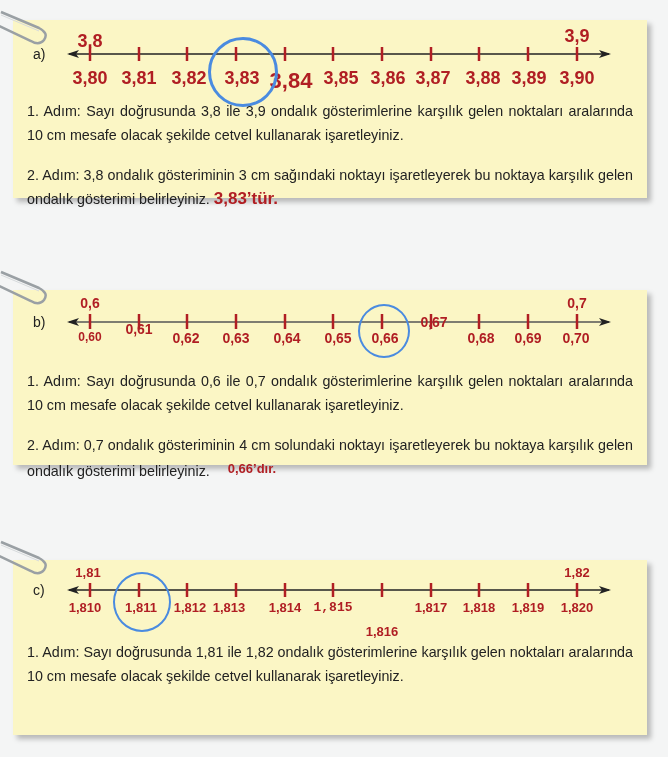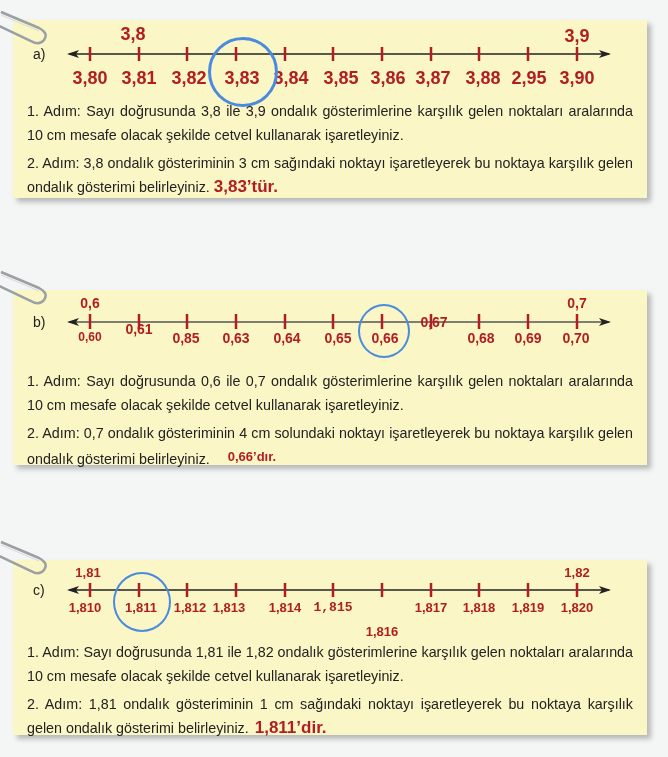--- a/index.html
+++ b/index.html
@@ -32,21 +32,21 @@
   }
   .end-label {
     position:absolute; color:#b01e23; font-weight:bold; transform:translateX(-50%); white-space:nowrap;
   }
   .circle {
     position:absolute; border:3px solid #4a8be0; border-radius:50%; box-sizing:border-box;
   }
   .circle.thin { border-width:2px; }
   .steps { position:absolute; left:14px; width:606px; color:#222; font-size:14.3px; line-height:24px; }
   .steps p { margin:0; text-align:justify; text-align-last:left; }
-  .steps p + p { margin-top:4px; }
+  .steps p + p { margin-top:16px; }
   .answer { color:#b01e23; font-weight:bold; margin-left:4px; }
 </style>
 </head>
 <body>
 
 <div class="top-strip"></div>
 
 <div class="panel" style="top:20px;height:178px;">
   <svg class="clip" style="top:-14px;" viewBox="0 0 62 40">
     <path d="M2 6 L40 22 Q50 27 45 34 Q40 40 32 35 L0 20" fill="none" stroke="#9aa0a4" stroke-width="2.5"></path>
@@ -66,32 +66,32 @@
           <line x1="223" y1="27" x2="223" y2="41"></line>
         <line x1="272" y1="27" x2="272" y2="41"></line>
           <line x1="320" y1="27" x2="320" y2="41"></line>
         <line x1="369" y1="27" x2="369" y2="41"></line>
           <line x1="418" y1="27" x2="418" y2="41"></line>
         <line x1="466" y1="27" x2="466" y2="41"></line>
           <line x1="515" y1="27" x2="515" y2="41"></line>
         <line x1="564" y1="27" x2="564" y2="41"></line>
       </g>
     </svg>
-    <span class="end-label" style="left:77px;top:4px;font-size:18px;margin-left:43px;">3,8</span>
+    <span class="end-label" style="left:77px;top:11px;font-size:18px;">3,8</span>
     <span class="end-label" style="left:564px;top:6px;font-size:18px;">3,9</span>
     <span class="tick-label" style="left:77px;top:48px;font-size:18px;">3,80</span>
     <span class="tick-label" style="left:126px;top:48px;font-size:18px;">3,81</span>
     <span class="tick-label" style="left:176px;top:48px;font-size:18px;">3,82</span>
     <span class="tick-label" style="left:229px;top:48px;font-size:18px;">3,83</span>
-    <span class="tick-label" style="left:278px;top:48px;font-size:18px;">3,84</span>
+    <span class="tick-label" style="left:278px;top:48px;font-size:22px;">3,84</span>
     <span class="tick-label" style="left:328px;top:48px;font-size:18px;">3,85</span>
     <span class="tick-label" style="left:375px;top:48px;font-size:18px;">3,86</span>
     <span class="tick-label" style="left:420px;top:48px;font-size:18px;">3,87</span>
     <span class="tick-label" style="left:470px;top:48px;font-size:18px;">3,88</span>
-    <span class="tick-label" style="left:516px;top:48px;font-size:18px;">2,95</span>
+    <span class="tick-label" style="left:516px;top:48px;font-size:18px;">3,89</span>
     <span class="tick-label" style="left:564px;top:48px;font-size:18px;">3,90</span>
     <div class="circle" style="left:195px;top:17px;width:70px;height:70px;"></div>
   </div>
 
   <div class="steps" style="top:79px;">
     <p>1. Adım: Sayı doğrusunda 3,8 ile 3,9 ondalık gösterimlerine karşılık gelen noktaları aralarında 10 cm mesafe olacak şekilde cetvel kullanarak işaretleyiniz.</p>
     <p><span>2. Adım: 3,8 ondalık gösteriminin 3 cm sağındaki noktayı işaretleyerek bu noktaya karşılık gelen ondalık gösterimi belirleyiniz.</span><span class="answer" style="font-size:17px;">3,83’tür.</span></p>
   </div>
 </div>
 
@@ -118,21 +118,21 @@
           <line x1="418" y1="24" x2="418" y2="39"></line>
         <line x1="466" y1="24" x2="466" y2="39"></line>
           <line x1="515" y1="24" x2="515" y2="39"></line>
         <line x1="564" y1="24" x2="564" y2="39"></line>
       </g>
     </svg>
     <span class="end-label" style="left:77px;top:5px;font-size:14px;">0,6</span>
     <span class="end-label" style="left:564px;top:5px;font-size:14px;">0,7</span>
     <span class="tick-label" style="left:77px;top:40px;font-size:12px;">0,60</span>
     <span class="tick-label" style="left:126px;top:31px;font-size:14px;">0,61</span>
-    <span class="tick-label" style="left:173px;top:40px;font-size:14px;">0,85</span>
+    <span class="tick-label" style="left:173px;top:40px;font-size:14px;">0,62</span>
     <span class="tick-label" style="left:223px;top:40px;font-size:14px;">0,63</span>
     <span class="tick-label" style="left:274px;top:40px;font-size:14px;">0,64</span>
     <span class="tick-label" style="left:325px;top:40px;font-size:14px;">0,65</span>
     <span class="tick-label" style="left:372px;top:40px;font-size:14px;">0,66</span>
     <span class="tick-label" style="left:421px;top:24px;font-size:14px;">0,67</span>
     <span class="tick-label" style="left:468px;top:40px;font-size:14px;">0,68</span>
     <span class="tick-label" style="left:515px;top:40px;font-size:14px;">0,69</span>
     <span class="tick-label" style="left:563px;top:40px;font-size:14px;">0,70</span>
     <div class="circle thin" style="left:345px;top:14px;width:52px;height:54px;"></div>
   </div>
@@ -180,15 +180,14 @@
     <span class="tick-label" style="left:369px;top:40px;font-size:13px;margin-top:24px;">1,816</span>
     <span class="tick-label" style="left:418px;top:40px;font-size:13px;">1,817</span>
     <span class="tick-label" style="left:466px;top:40px;font-size:13px;">1,818</span>
     <span class="tick-label" style="left:515px;top:40px;font-size:13px;">1,819</span>
     <span class="tick-label" style="left:564px;top:40px;font-size:13px;">1,820</span>
     <div class="circle thin" style="left:100px;top:12px;width:58px;height:60px;"></div>
   </div>
 
   <div class="steps" style="top:80px;">
     <p>1. Adım: Sayı doğrusunda 1,81 ile 1,82 ondalık gösterimlerine karşılık gelen noktaları aralarında 10 cm mesafe olacak şekilde cetvel kullanarak işaretleyiniz.</p>
-    <p><span>2. Adım: 1,81 ondalık gösteriminin 1 cm sağındaki noktayı işaretleyerek bu noktaya karşılık gelen ondalık gösterimi belirleyiniz.</span><span class="answer" style="font-size:17px;margin-left:6px;">1,811’dir.</span></p>
   </div>
 </div>
 
 </body></html>

